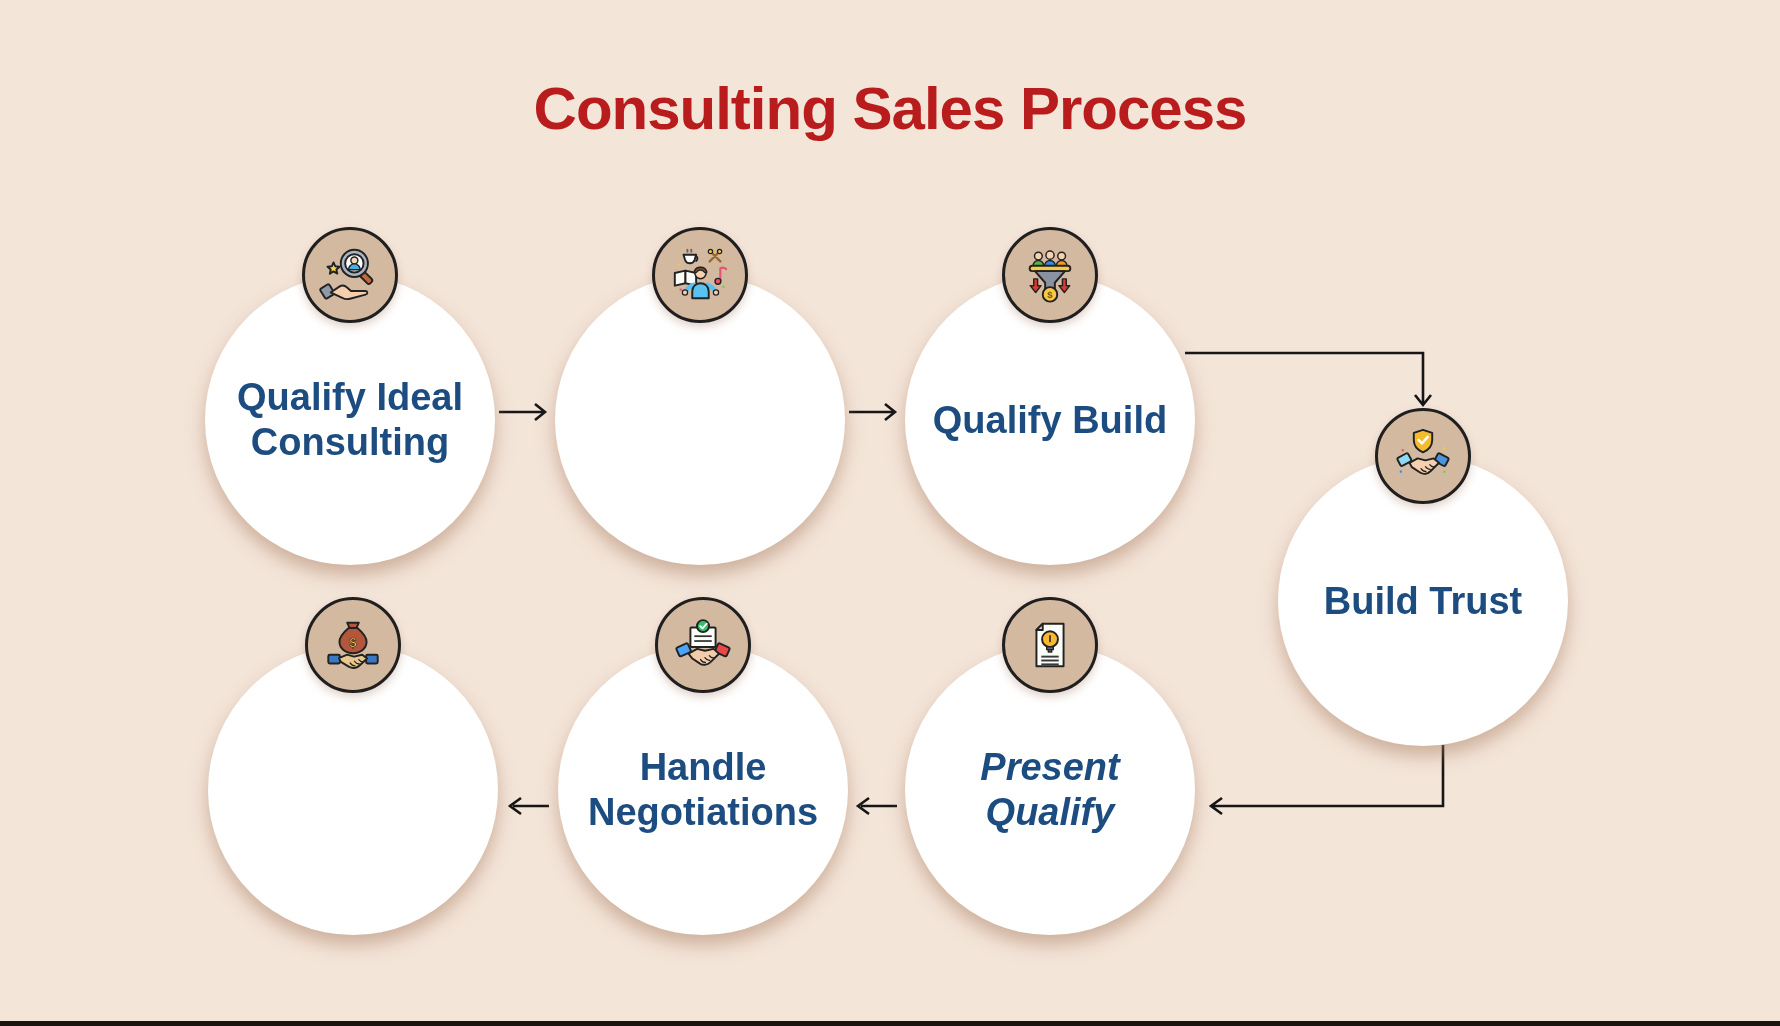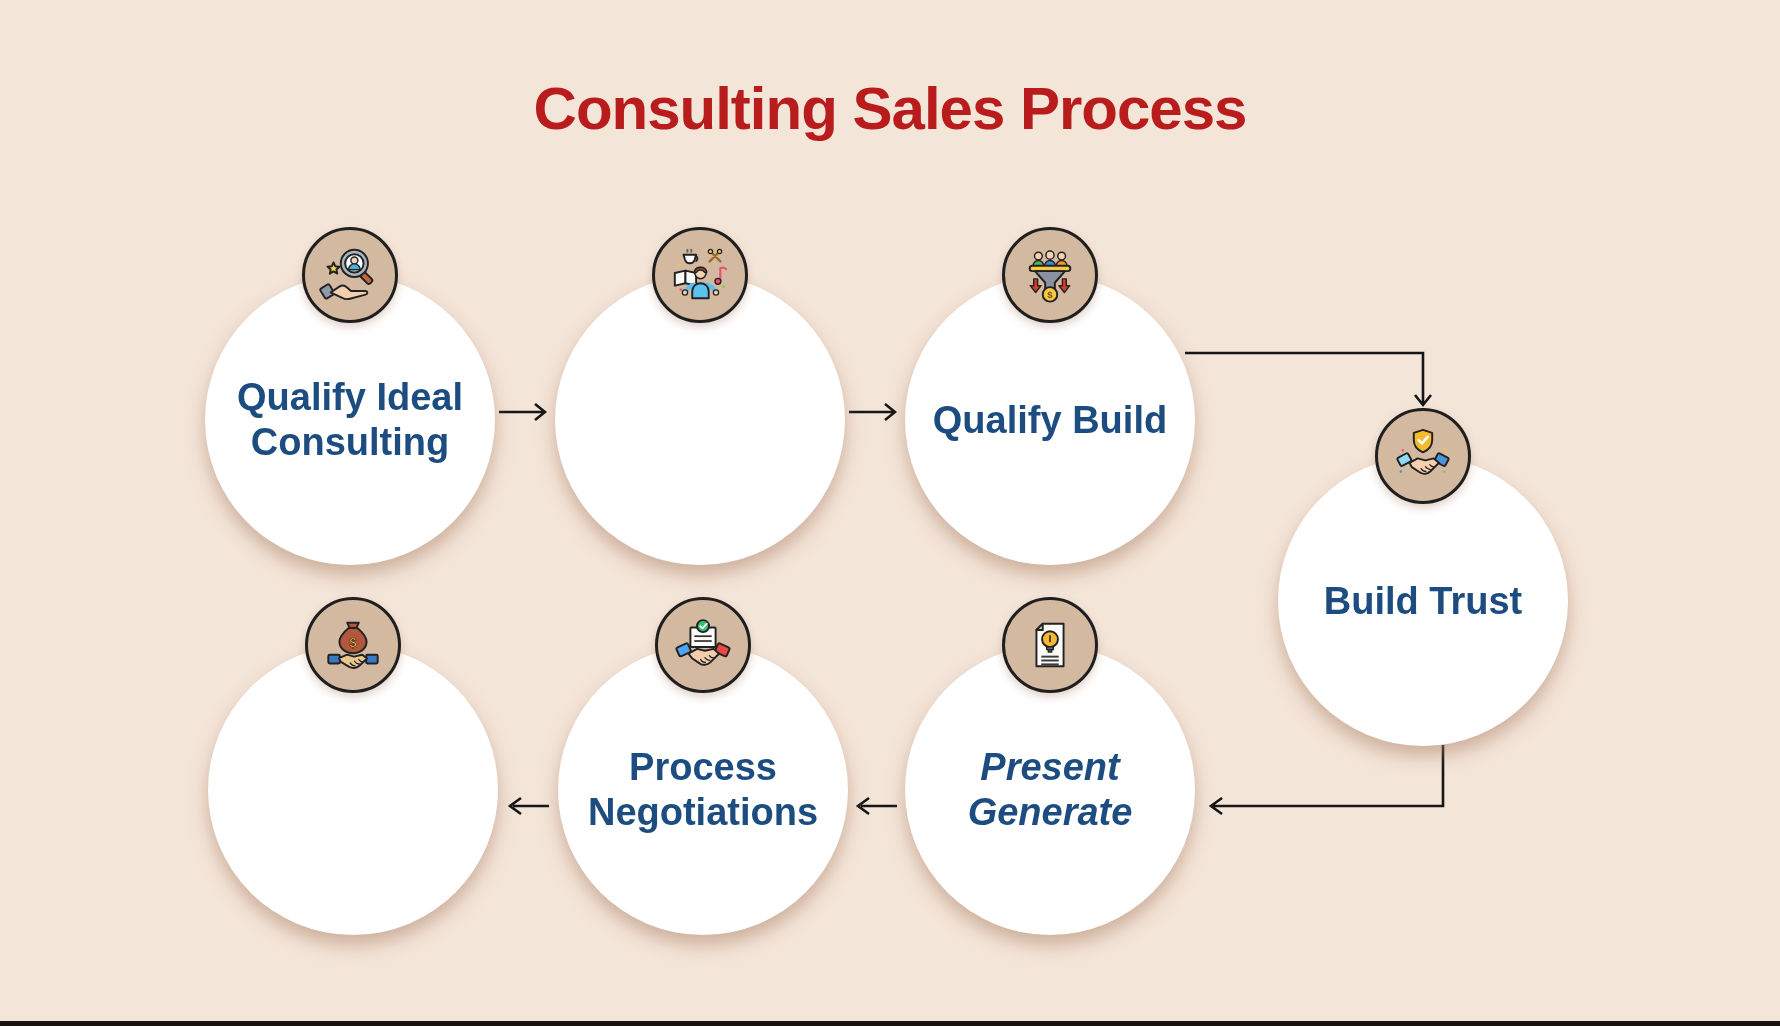--- a/index.html
+++ b/index.html
@@ -203,42 +203,42 @@
           <rect x="28.6" y="33.8" width="6.8" height="3" fill="#606774" stroke-width="1.4"></rect>
           <rect x="30.2" y="36.8" width="3.6" height="2.4" fill="#606774" stroke-width="1.4"></rect>
           <rect x="23" y="43" width="18" height="2" fill="#3a3a3a" stroke="none"></rect>
           <rect x="23" y="47" width="18" height="2" fill="#3a3a3a" stroke="none"></rect>
           <rect x="23" y="51" width="18" height="2" fill="#3a3a3a" stroke="none"></rect>
         </g>
       </svg>
     </div>
     <div class="label">
       <span>Present</span>
-      <span>Generate</span>
+      <span>Qualify</span>
     </div>
   </div>
 
   <div class="step s6">
     <div class="badge">
       <svg viewBox="0 0 64 64">
         <g class="ic" stroke-width="1.9">
           <rect x="19" y="14" width="26" height="20" rx="1" fill="#fdfdfa"></rect>
           <rect x="23" y="22" width="18" height="1.8" fill="#333" stroke="none"></rect>
           <rect x="23" y="27" width="18" height="1.8" fill="#333" stroke="none"></rect>
           <circle cx="32" cy="12.5" r="6.2" fill="#2fc06a"></circle>
           <path d="M29.2 12.5 l2.3 2.3 4.3 -4.8" stroke="#fff" stroke-width="2" fill="none"></path>
           <rect x="5.5" y="32" width="13" height="10" rx="1.8" transform="rotate(-24 12 37)" fill="#4da3f5"></rect>
           <rect x="45.5" y="32" width="13" height="10" rx="1.8" transform="rotate(24 52 37)" fill="#ea4747"></rect>
           <path d="M17 41 l9 -5 8 2 9 -2 5.5 5 -9 9 c-3 3 -8 3.2 -11 1 l-7.5 -5 z" fill="#f3cdaa"></path>
           <path d="M29.5 47 q2 3 5 3 M34 45 q2 3 5 2.8 M38.5 43 q2 2.6 4.8 2.3" stroke-width="1.3" fill="none"></path>
         </g>
       </svg>
     </div>
     <div class="label">
-      <span>Process</span>
+      <span>Handle</span>
       <span>Negotiations</span>
     </div>
   </div>
 
   <div class="step s7">
     <div class="badge">
       <svg viewBox="0 0 64 64">
         <g class="ic" stroke-width="1.9">
           <path d="M26 9 h12 l-2.5 5.5 h-7 z" fill="#b2573c"></path>
           <path d="M27.5 14.5 c-6 5 -9.5 9.5 -9.5 14.5 a14 11.5 0 0 0 28 0 c0 -5 -3.5 -9.5 -9.5 -14.5 z" fill="#b2573c"></path>

